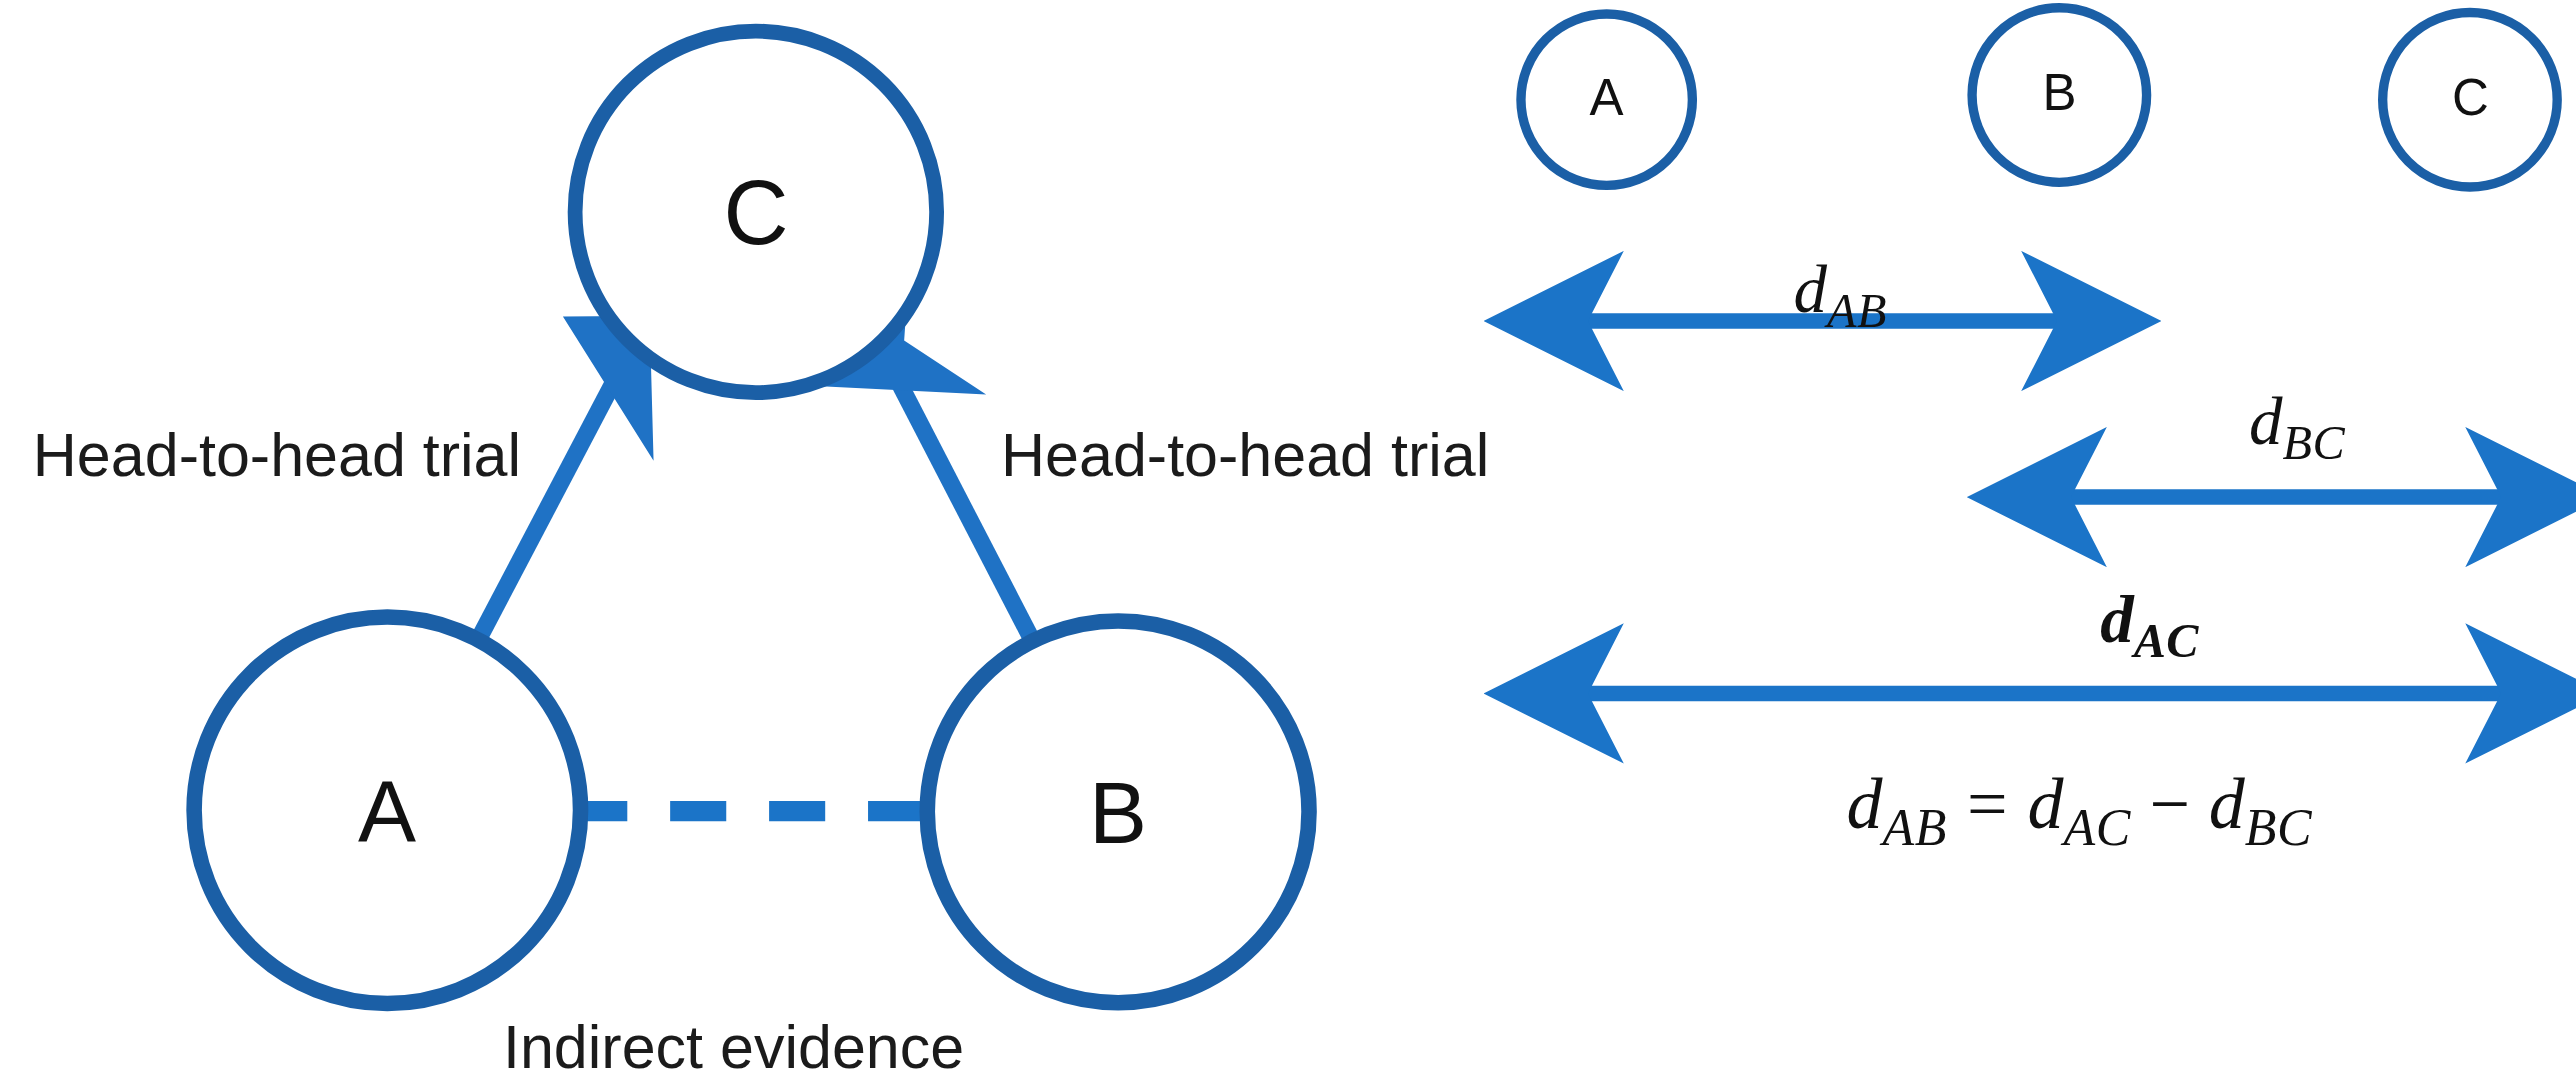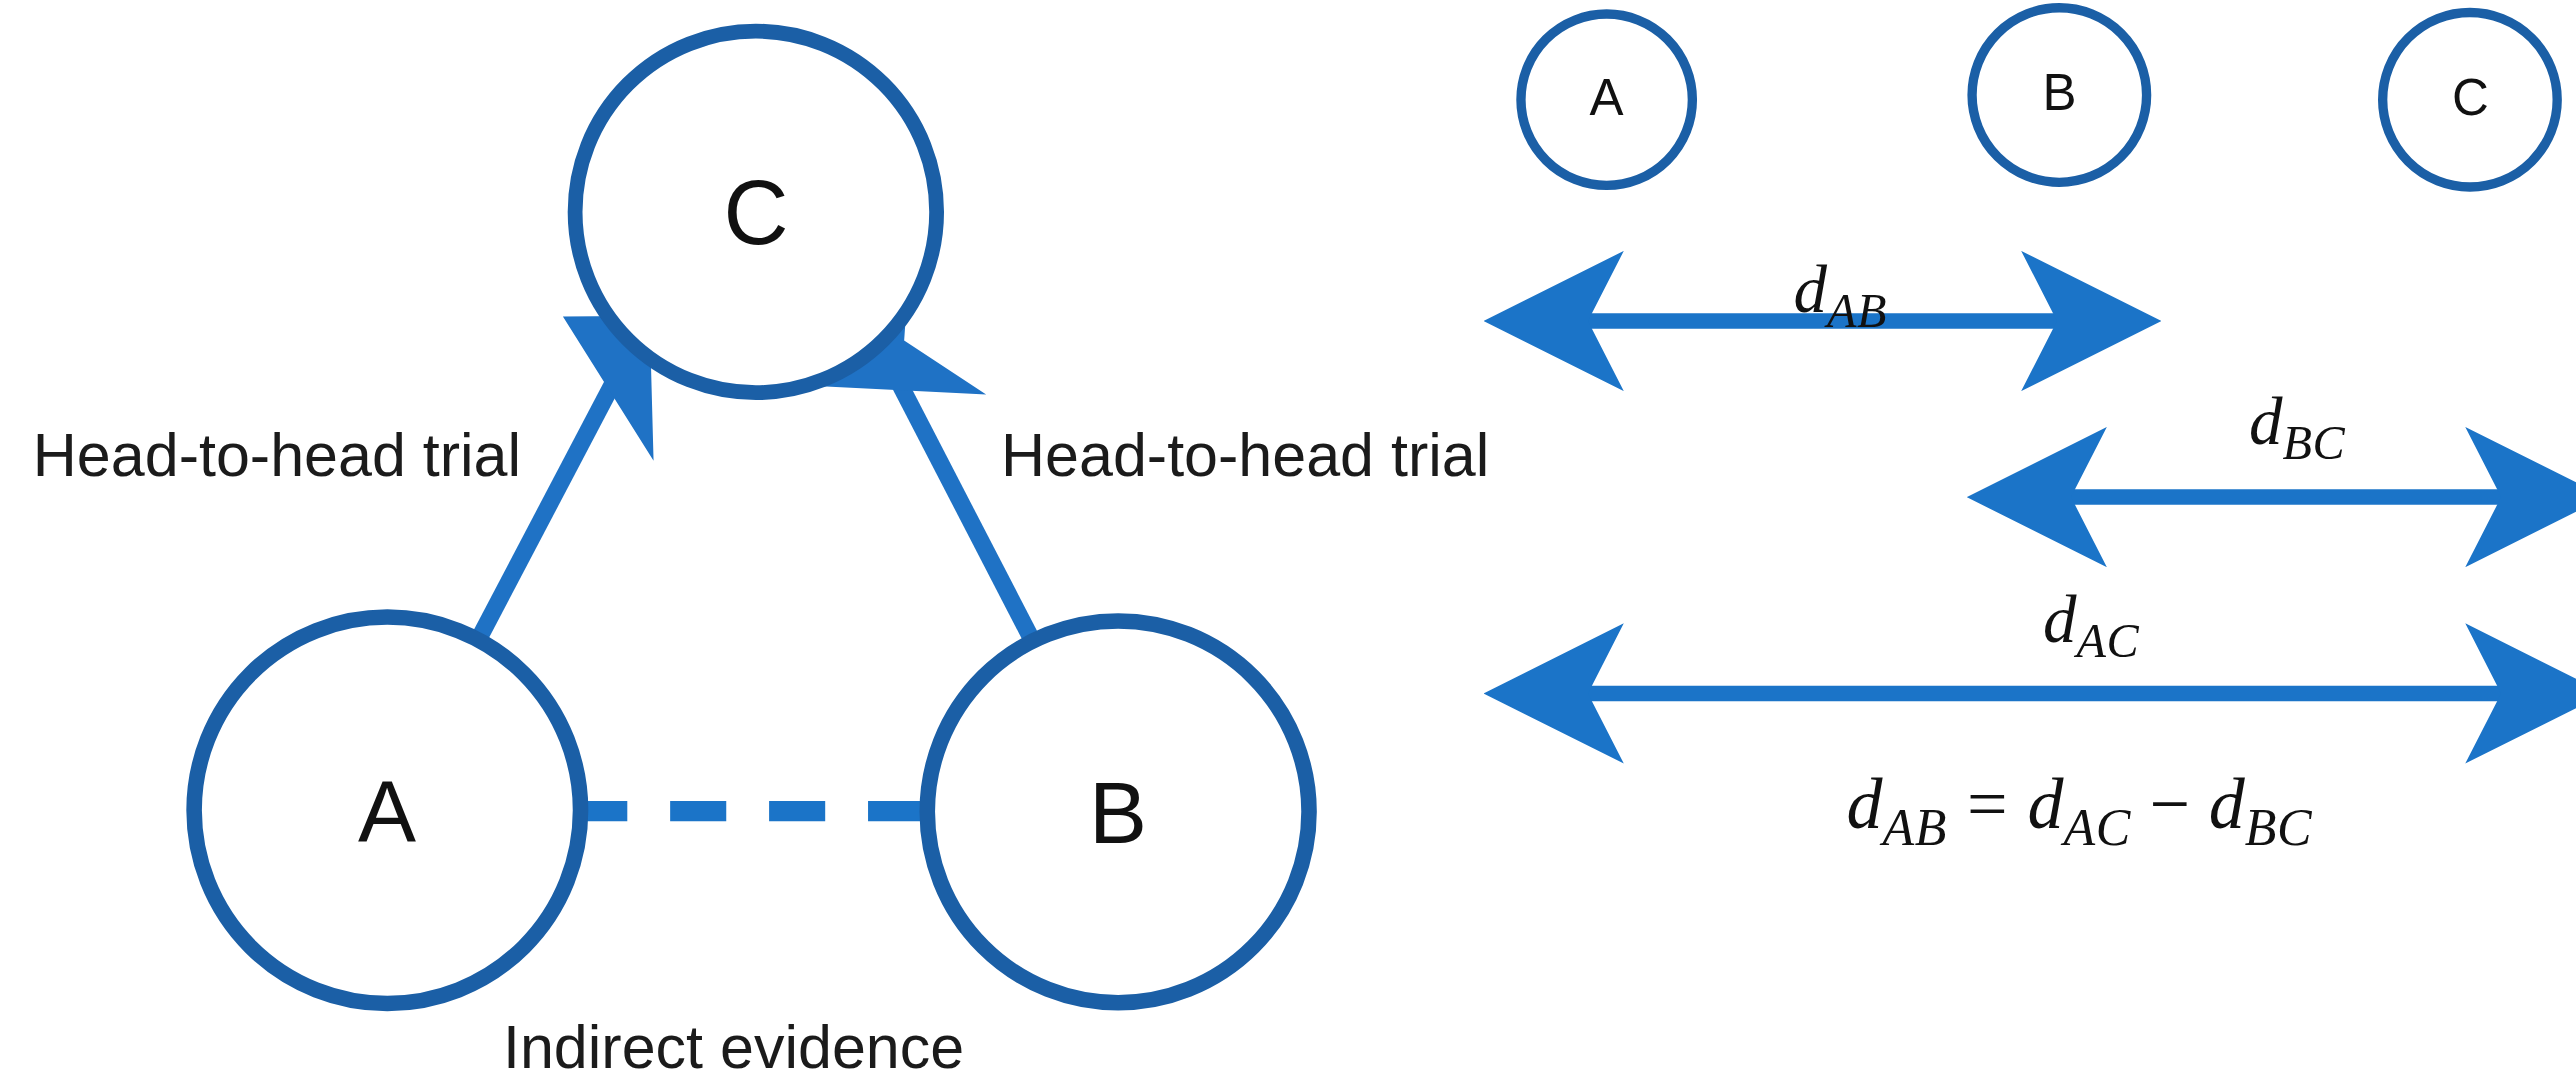--- a/index.html
+++ b/index.html
@@ -141,21 +141,21 @@
   <div class="txt node-letter" style="left:2408px; top:72px; width:125px; font-size:51px;">C</div>
 
   <div class="txt math" style="left:1731px; top:212px; width:156px; text-align:right; font-size:67px;margin-top:44px;">
     <span>d</span><span class="sub">AB</span>
   </div>
 
   <div class="txt math" style="left:2219px; top:388px; width:156px; text-align:center; font-size:67px;">
     <span>d</span><span class="sub">BC</span>
   </div>
 
-  <div class="txt math" style="left:2043px; top:586px; width:156px; text-align:left; font-size:67px;">
+  <div class="txt math" style="left:2043px; top:586px; width:156px; text-align:right; font-size:67px;font-weight:bold;">
     <span>d</span><span class="sub">AC</span>
   </div>
 
   <div class="txt math" style="left:1767px; top:768px; width:545px; text-align:right; font-size:72px;">
     <span>d</span><span class="sub">AB</span><span class="math-op" style="padding:0 20px;">=</span><span>d</span><span class="sub">AC</span><span class="math-op" style="padding:0 18.7px;">−</span><span>d</span><span class="sub">BC</span>
   </div>
 
 </div>
 
 

